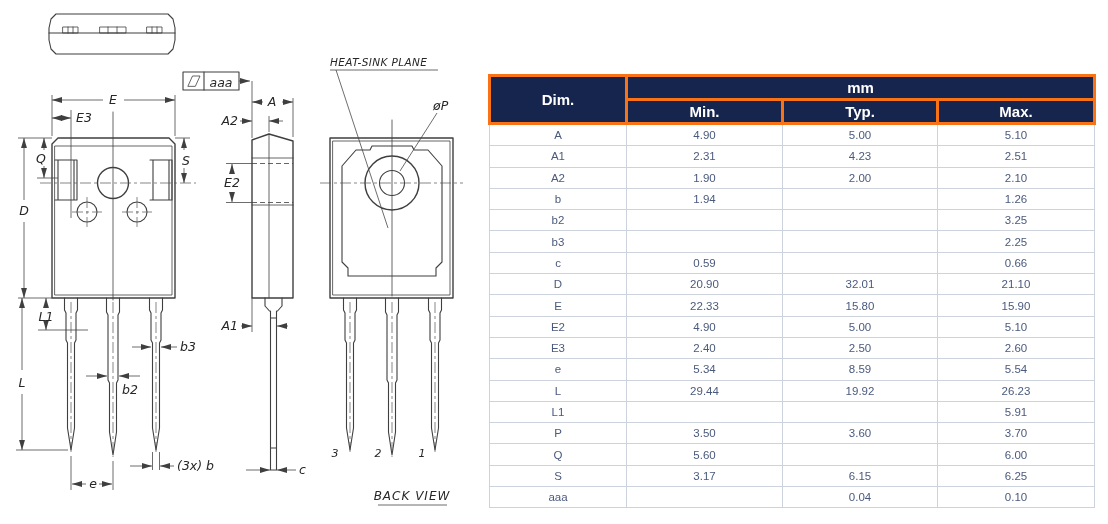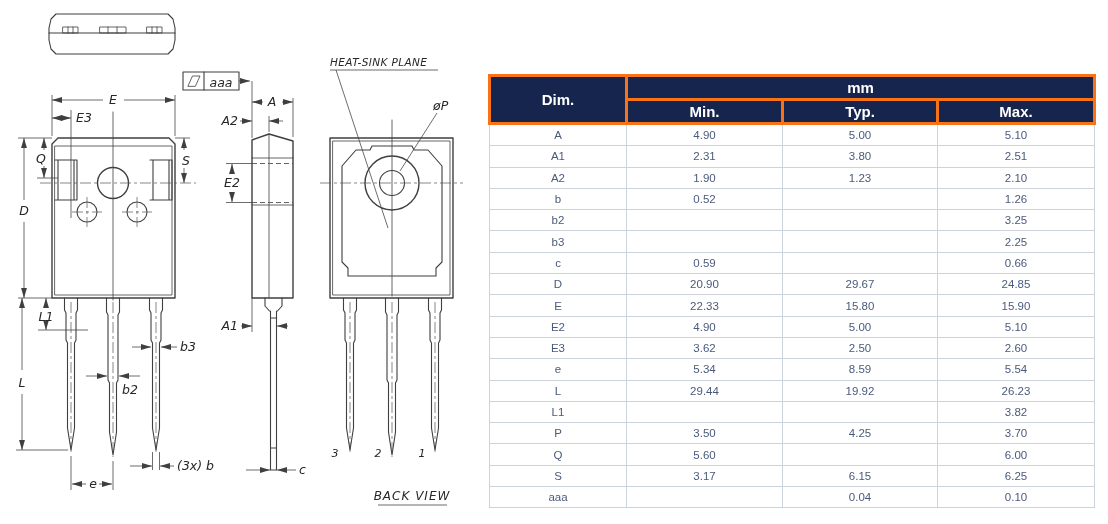--- a/index.html
+++ b/index.html
@@ -233,32 +233,32 @@
       <tbody>
         <tr>
             <td>A</td>
             <td>4.90</td>
             <td>5.00</td>
             <td>5.10</td>
           </tr>
         <tr>
             <td>A1</td>
             <td>2.31</td>
-            <td>3.80</td>
+            <td>4.23</td>
             <td>2.51</td>
           </tr>
         <tr>
             <td>A2</td>
             <td>1.90</td>
-            <td>1.23</td>
+            <td>2.00</td>
             <td>2.10</td>
           </tr>
         <tr>
             <td>b</td>
-            <td>0.52</td>
+            <td>1.94</td>
             <td></td>
             <td>1.26</td>
           </tr>
         <tr>
             <td>b2</td>
             <td></td>
             <td></td>
             <td>3.25</td>
           </tr>
         <tr>
@@ -269,63 +269,63 @@
           </tr>
         <tr>
             <td>c</td>
             <td>0.59</td>
             <td></td>
             <td>0.66</td>
           </tr>
         <tr>
             <td>D</td>
             <td>20.90</td>
-            <td>29.67</td>
-            <td>24.85</td>
+            <td>32.01</td>
+            <td>21.10</td>
           </tr>
         <tr>
             <td>E</td>
             <td>22.33</td>
             <td>15.80</td>
             <td>15.90</td>
           </tr>
         <tr>
             <td>E2</td>
             <td>4.90</td>
             <td>5.00</td>
             <td>5.10</td>
           </tr>
         <tr>
             <td>E3</td>
-            <td>3.62</td>
+            <td>2.40</td>
             <td>2.50</td>
             <td>2.60</td>
           </tr>
         <tr>
             <td>e</td>
             <td>5.34</td>
             <td>8.59</td>
             <td>5.54</td>
           </tr>
         <tr>
             <td>L</td>
             <td>29.44</td>
             <td>19.92</td>
             <td>26.23</td>
           </tr>
         <tr>
             <td>L1</td>
             <td></td>
             <td></td>
-            <td>3.82</td>
+            <td>5.91</td>
           </tr>
         <tr>
             <td>P</td>
             <td>3.50</td>
-            <td>4.25</td>
+            <td>3.60</td>
             <td>3.70</td>
           </tr>
         <tr>
             <td>Q</td>
             <td>5.60</td>
             <td></td>
             <td>6.00</td>
           </tr>
         <tr>
             <td>S</td>

